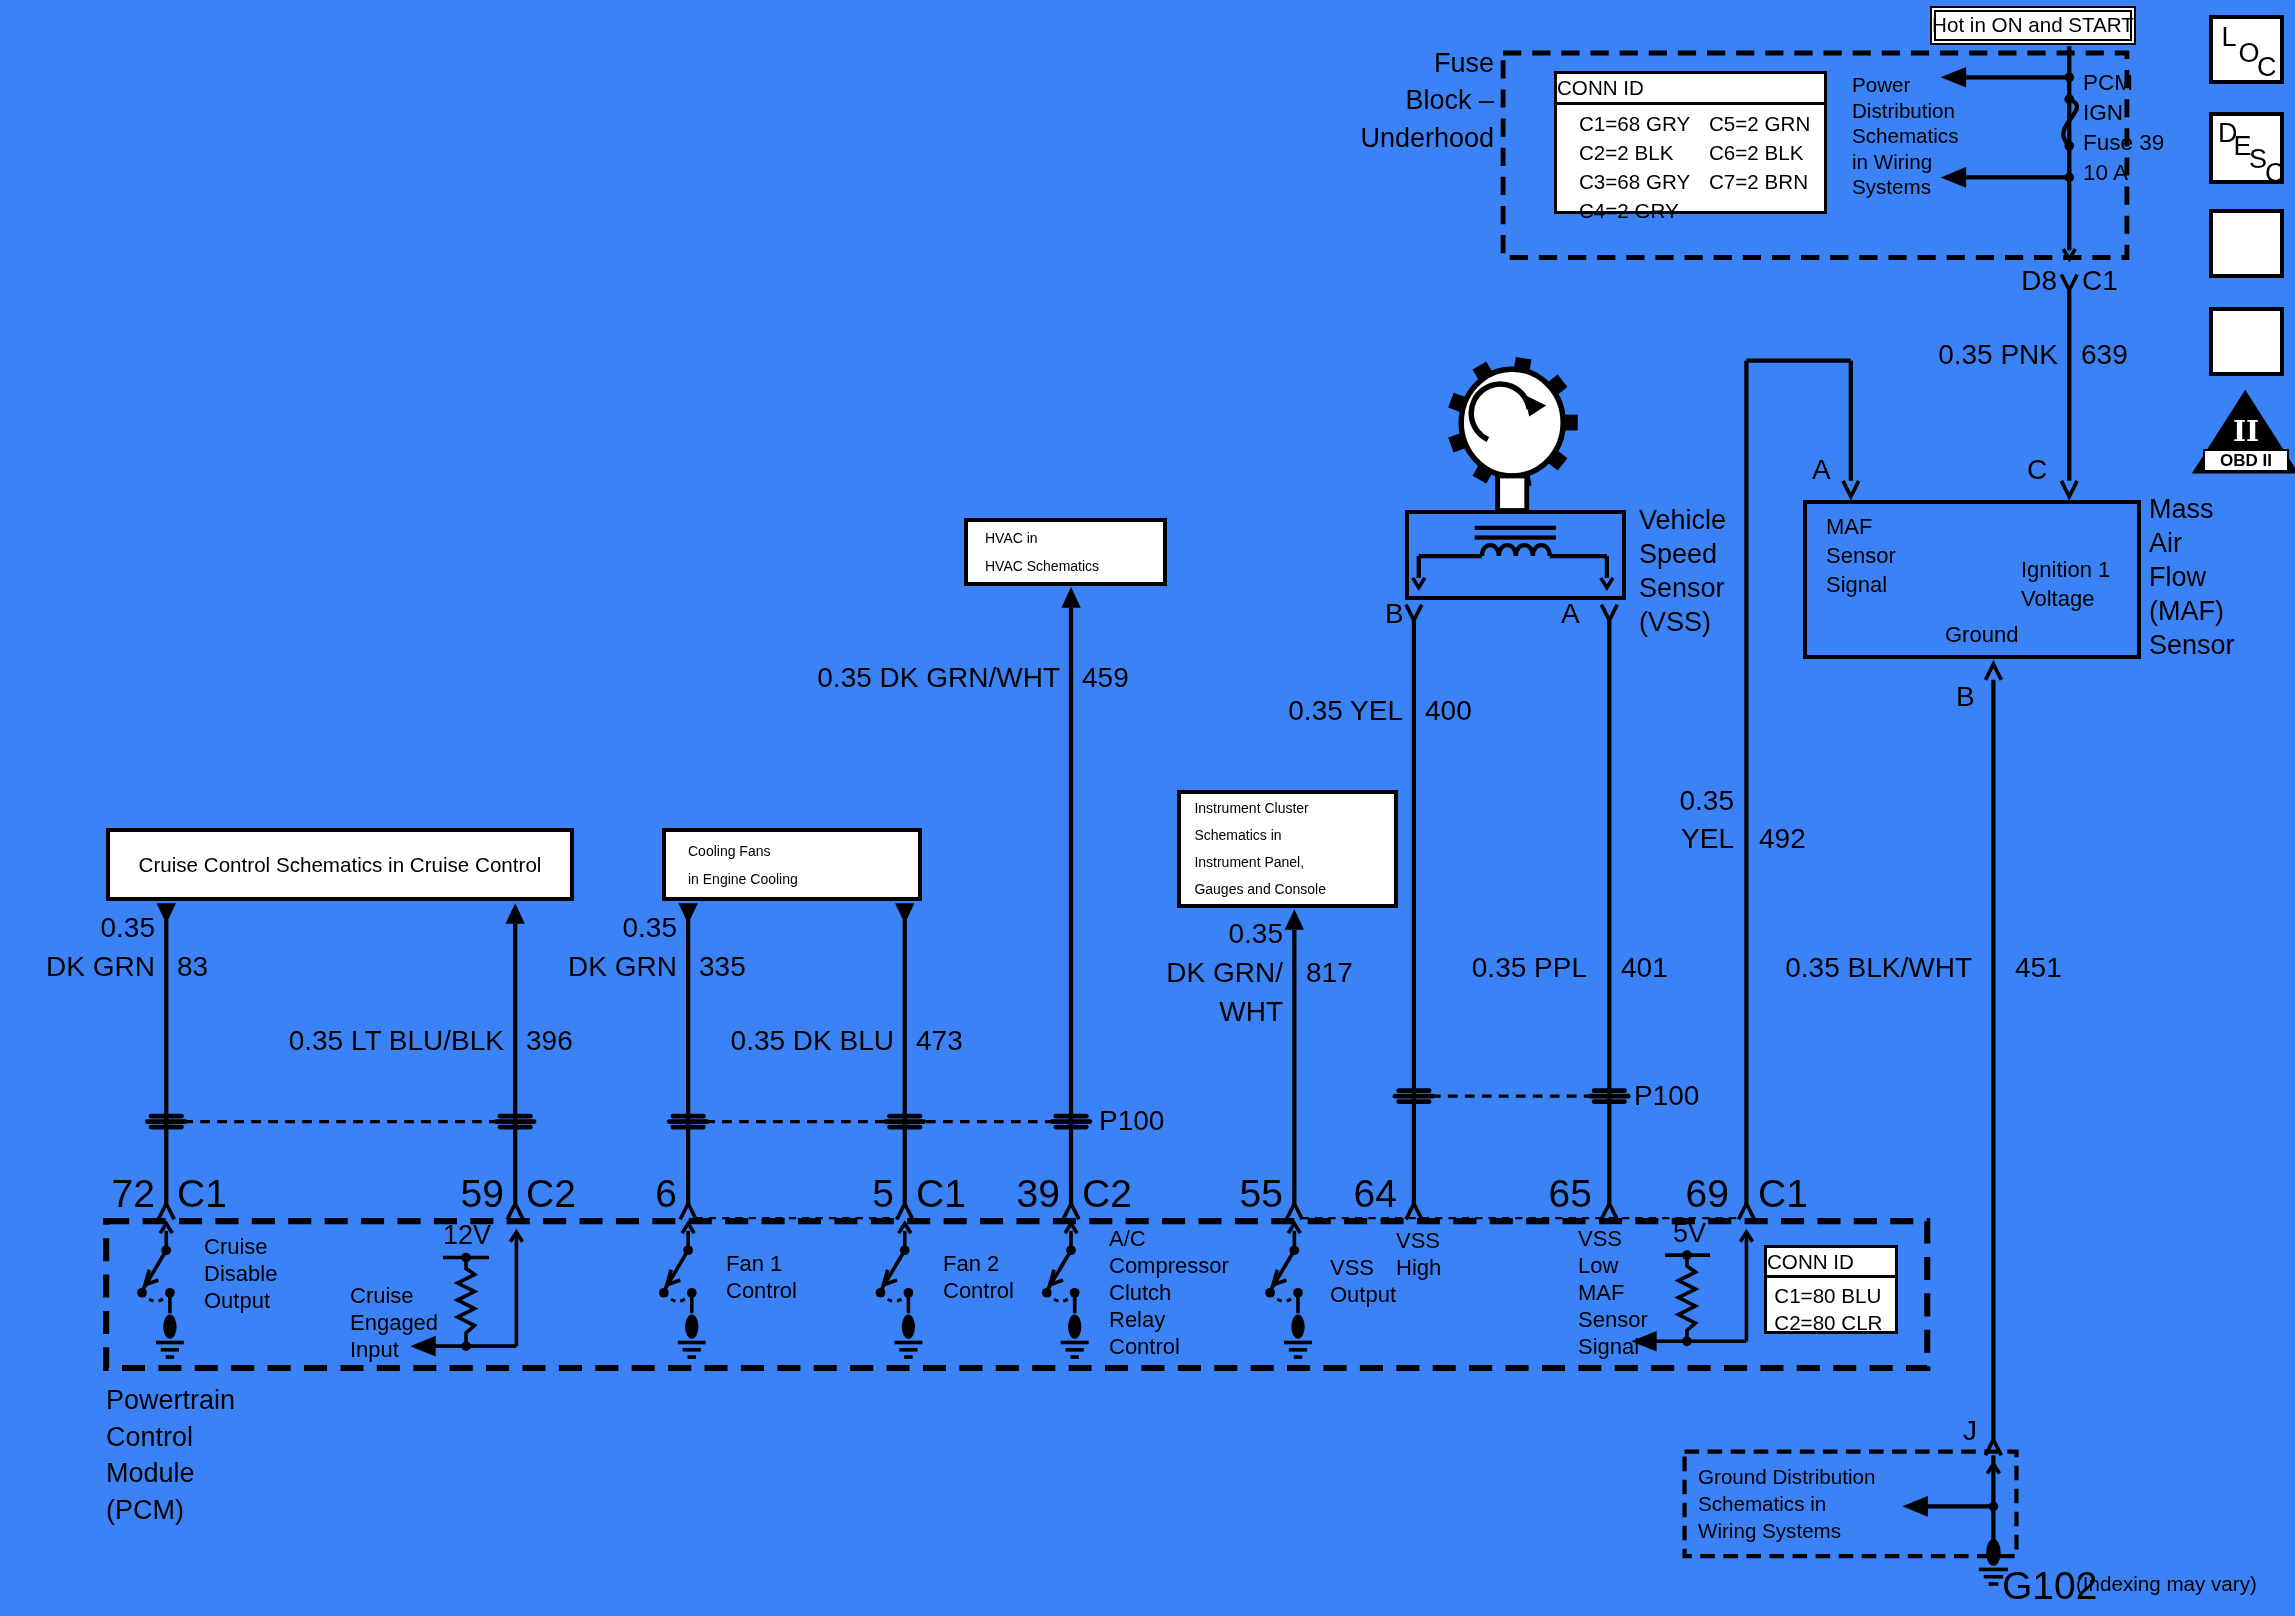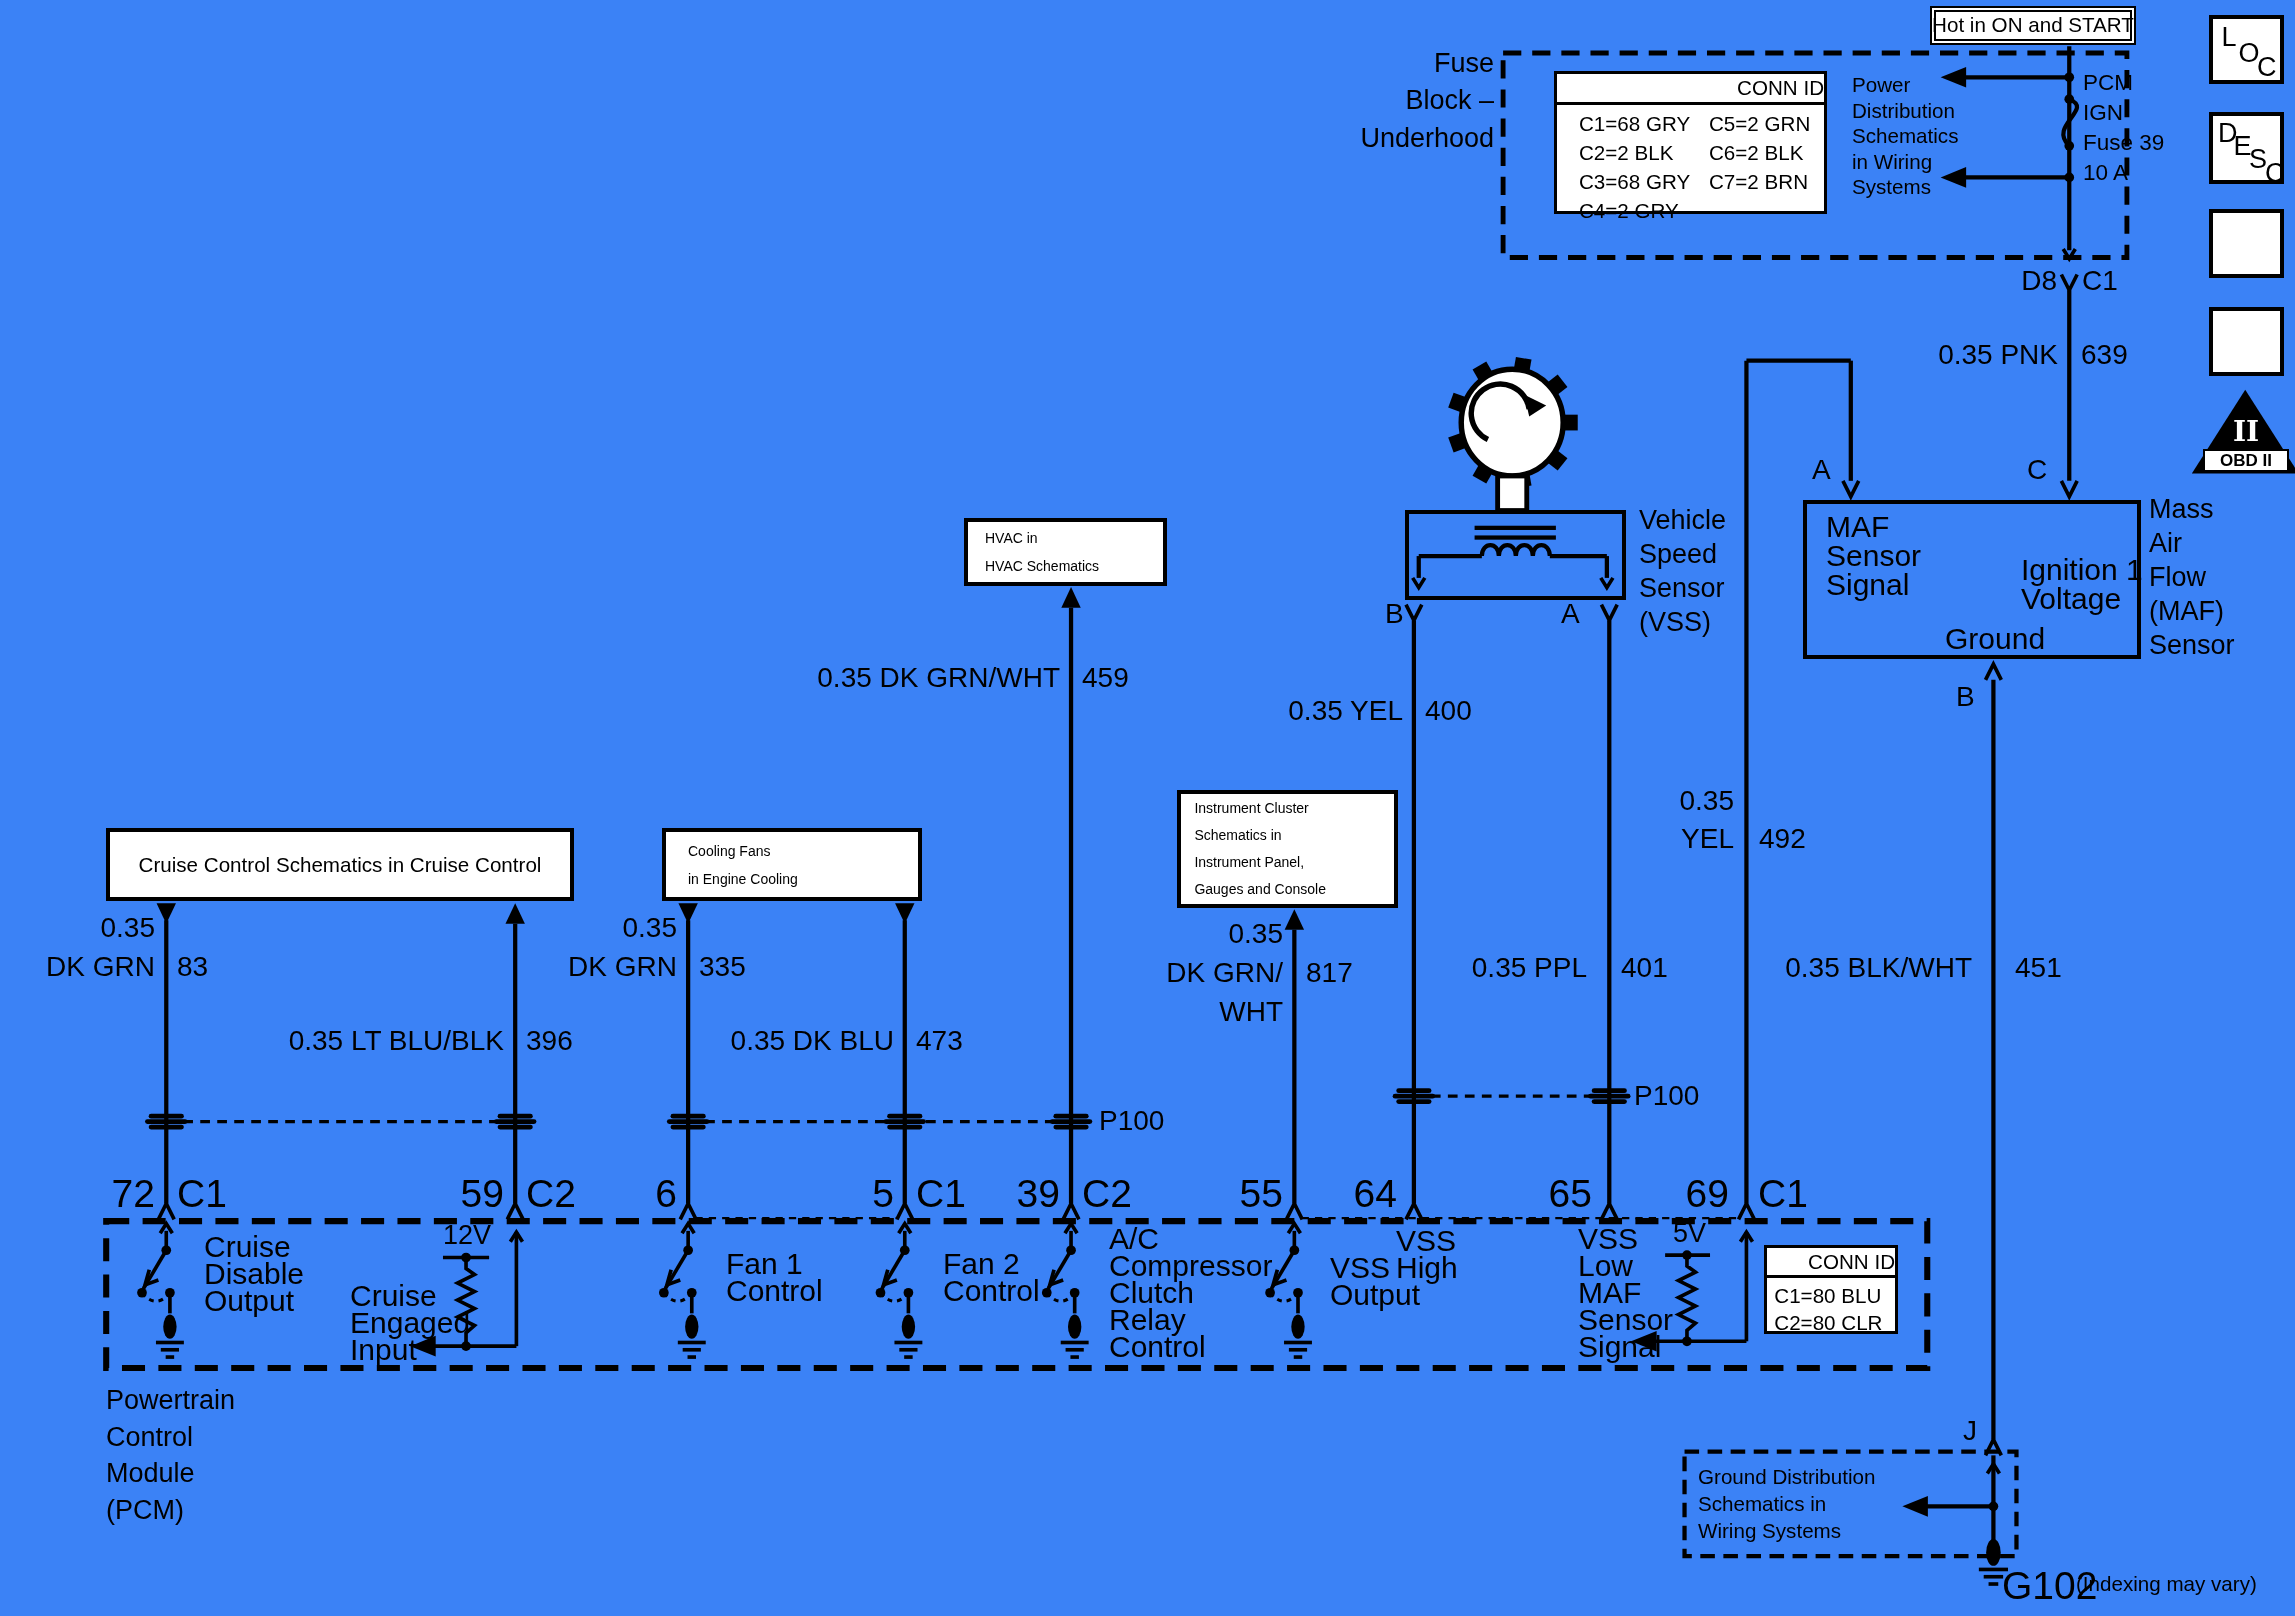--- a/index.html
+++ b/index.html
@@ -1,28 +1,28 @@
 <!DOCTYPE html>
 <html style="font-size:9.7px"><head>
 <meta charset="utf-8">
 <style>
   html,body{margin:0;padding:0;background:#fff;}
   #canvas{position:relative;width:2295px;height:1617px;background:#3b82f6;overflow:hidden;
           font-family:"Liberation Sans","DejaVu Sans",sans-serif;color:#000;}
   .lbl{position:absolute;white-space:nowrap;line-height:1;color:#000;}
   .f50{font-size:28px}.f48{font-size:39px}.f46{font-size:28px}.f44{font-size:27px}
-  .f37{font-size:22.5px}.f36{font-size:30px}.f35{font-size:14px}.f34{font-size:20.6px}
+  .f37{font-size:22.5px}.f36{font-size:22px}.f35{font-size:14px}.f34{font-size:20.6px}
   .f28{font-size:17px;font-weight:bold}
   .refbox{position:absolute;border:4.2px solid #000;background:#fff;box-sizing:border-box;
           display:flex;flex-direction:column;justify-content:center;}
   .devbox{position:absolute;border:4.9px solid #000;background:transparent;box-sizing:border-box;}
   .iconbox{position:absolute;border:4.9px solid #000;background:#fff;box-sizing:border-box;}
   svg{position:absolute;left:0;top:0;}
   .tbl{position:absolute;border:3.6px solid #000;background:#fff;box-sizing:border-box;}
-  .tbl .hd{border-bottom:3px solid #000;text-align:right;}
+  .tbl .hd{border-bottom:3px solid #000;text-align:left;}
 </style>
 </head>
 <body>
 
 <div id="canvas">
 
 <svg width="2295" height="1617" viewBox="0 0 3782 2664" stroke="#000" fill="none" stroke-width="7">
   <defs>
     <path id="fork" d="M -13 26 L 0 0 L 13 26" stroke="#000" stroke-width="6" fill="none"></path>
     <path id="fork2" d="M -13 -26 L 0 0 L 13 -26" stroke="#000" stroke-width="6" fill="none"></path>

